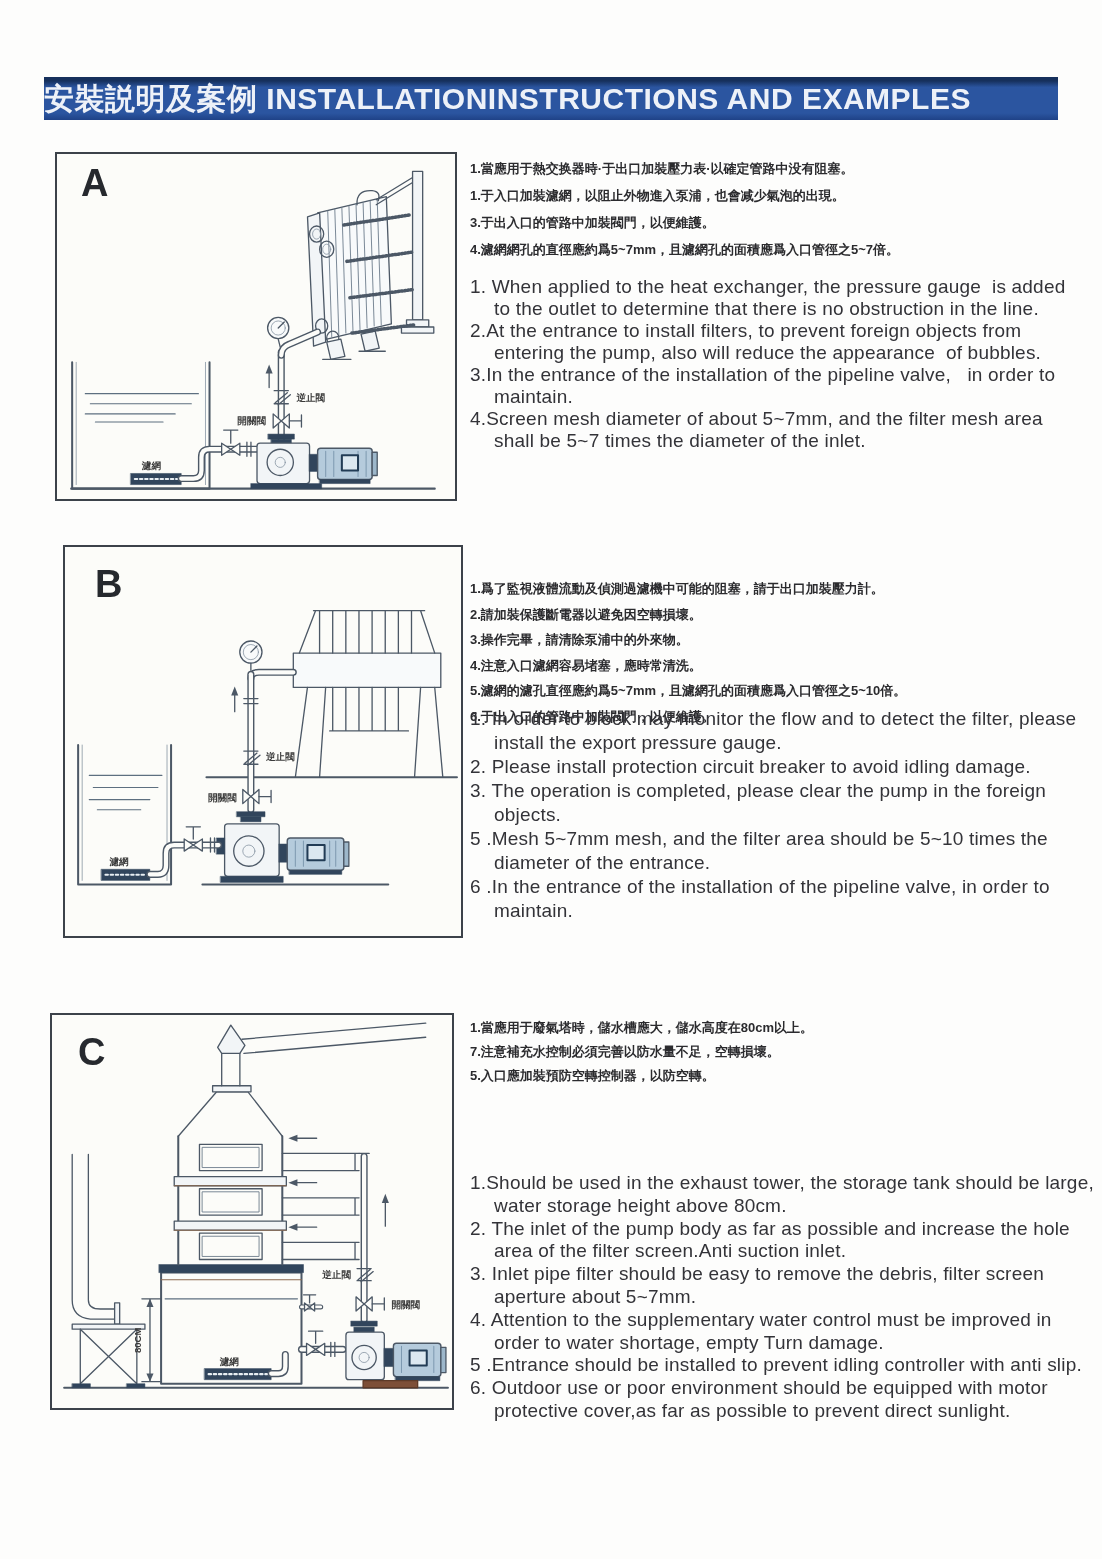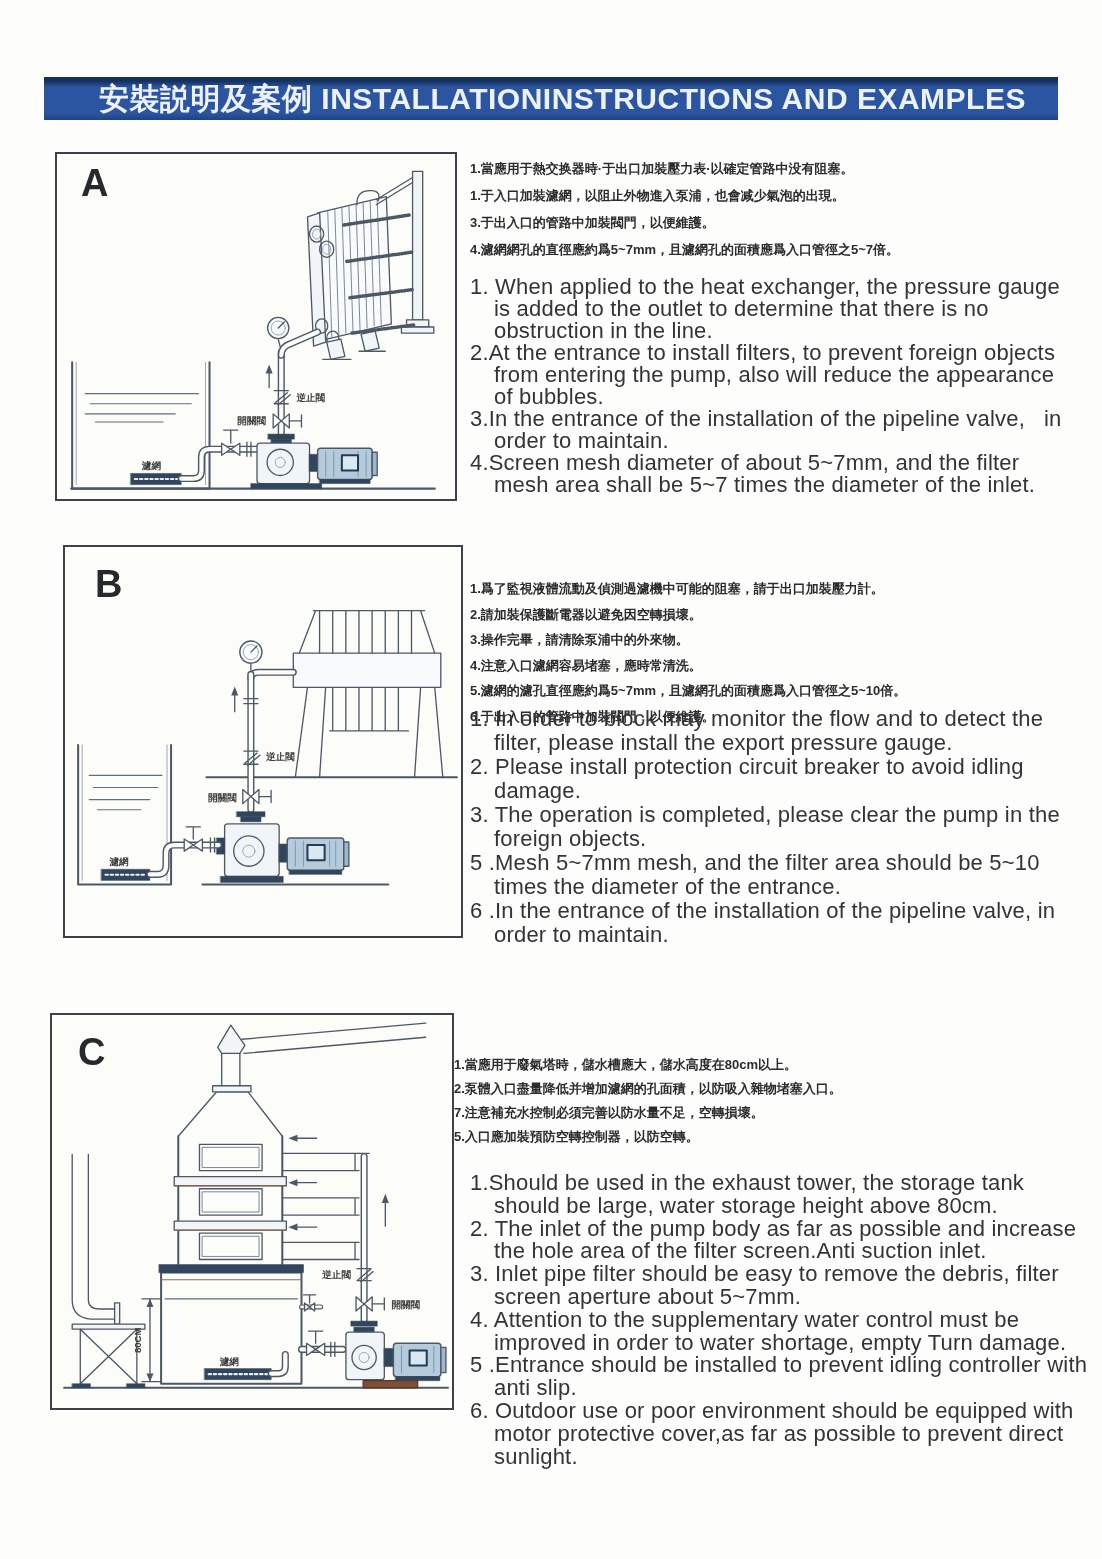--- a/index.html
+++ b/index.html
@@ -1,27 +1,27 @@
 <!DOCTYPE html>
 <html><head>
 <meta charset="utf-8">
 <style>
   html,body{margin:0;padding:0;background:#ffffff;}
   .page{position:relative;width:1102px;height:1559px;background:#fdfdfc;overflow:hidden;
         font-family:"Liberation Sans",sans-serif;}
   .banner{position:absolute;left:44px;top:77px;width:1014px;height:43px;
           background:linear-gradient(180deg,#16305c 0%,#16305c 9%,#2b55a0 24%,#2b55a0 84%,#1f4287 100%);
           color:#edf1f8;font-size:30px;font-weight:600;line-height:44px;
-          padding-left:55px;box-sizing:border-box;letter-spacing:.5px;white-space:nowrap;}
+          box-sizing:border-box;letter-spacing:.5px;white-space:nowrap;}
   .dbox{position:absolute;border:2px solid #3c424a;background:#fcfcf9;}
   .dbox svg{position:absolute;left:0;top:0;width:100%;height:100%;}
   .letter{position:absolute;font-size:38px;font-weight:600;color:#26292e;z-index:3;}
   .zh{position:absolute;color:#2b2b2e;font-weight:600;font-size:13px;}
   .zh div{white-space:nowrap;}
-  .en{position:absolute;color:#333338;font-weight:500;font-size:22px;letter-spacing:.2px;}
+  .en{position:absolute;color:#333338;font-weight:500;font-size:19px;letter-spacing:.2px;}
   .en div{padding-left:24px;text-indent:-24px;white-space:pre-wrap;}
   
   .d-g{stroke:#4c5866;stroke-width:1.3;fill:none;stroke-linecap:round;stroke-linejoin:round;}
   .g2{stroke-width:2;}
   .thin{stroke-width:.8;stroke:#8795a3;}
   .thin2{stroke-width:.9;stroke:#6d7d8c;}
   .wt{stroke:#5d6f80;stroke-width:1.1;}
   .dark{fill:#31455c;stroke:#31455c;stroke-width:.5;}
   .dots{stroke:#e8eef2;stroke-width:2;stroke-dasharray:2.5,2.6;}
   .po{stroke-width:7;}  .pi{stroke:#fcfcf9;stroke-width:4.2;}
@@ -285,23 +285,22 @@
         <rect class="dark" x="340" y="358" width="44" height="4"></rect>
         <rect class="brown" x="308" y="362" width="54" height="7"></rect>
 
         <text class="lbl" x="296" y="260" text-anchor="end">逆止閥</text>
         <text class="lbl" x="336" y="290">開關閥</text>
         <text class="lbl" x="166" y="346">濾網</text>
         <text class="lbl" text-anchor="middle" transform="rotate(-90 88,322)" x="88" y="322">80CM</text>
       </g>
     </svg>
   </div>
-  <div class="zh" style="left:454px;top:1016px;width:632px;line-height:24px;margin-top:37px;">
+  <div class="zh" style="left:470px;top:1016px;width:632px;line-height:24px;">
     <div>1.當應用于廢氣塔時，儲水槽應大，儲水高度在80cm以上。</div>
-    <div>2.泵體入口盡量降低并增加濾網的孔面積，以防吸入雜物堵塞入口。</div>
     <div>7.注意補充水控制必須完善以防水量不足，空轉損壞。</div>
     <div>5.入口應加裝預防空轉控制器，以防空轉。</div>
   </div>
   <div class="en" style="left:470px;top:1172px;width:624px;line-height:22.8px;">
     <div>1.Should be used in the exhaust tower, the storage tank should be large, water storage height above 80cm.</div>
     <div>2. The inlet of the pump body as far as possible and increase the hole area of the filter screen.Anti suction inlet.</div>
     <div>3. Inlet pipe filter should be easy to remove the debris, filter screen aperture about 5~7mm.</div>
     <div>4. Attention to the supplementary water control must be improved in order to water shortage, empty Turn damage.</div>
     <div>5 .Entrance should be installed to prevent idling controller with anti slip.</div>
     <div>6. Outdoor use or poor environment should be equipped with motor protective cover,as far as possible to prevent direct sunlight.</div>

